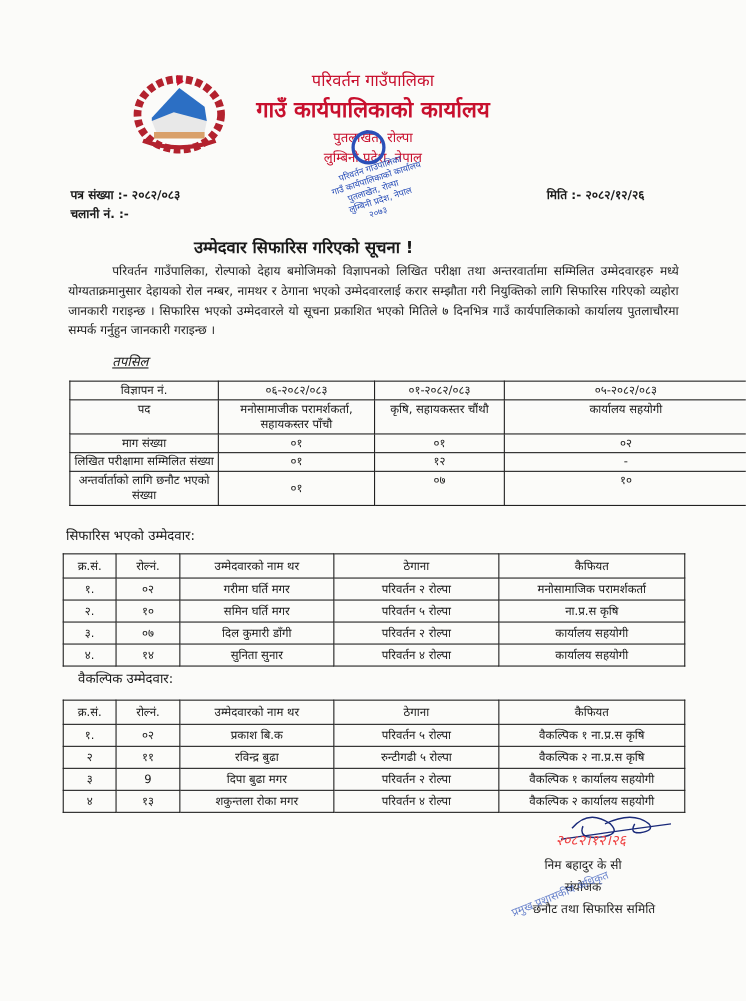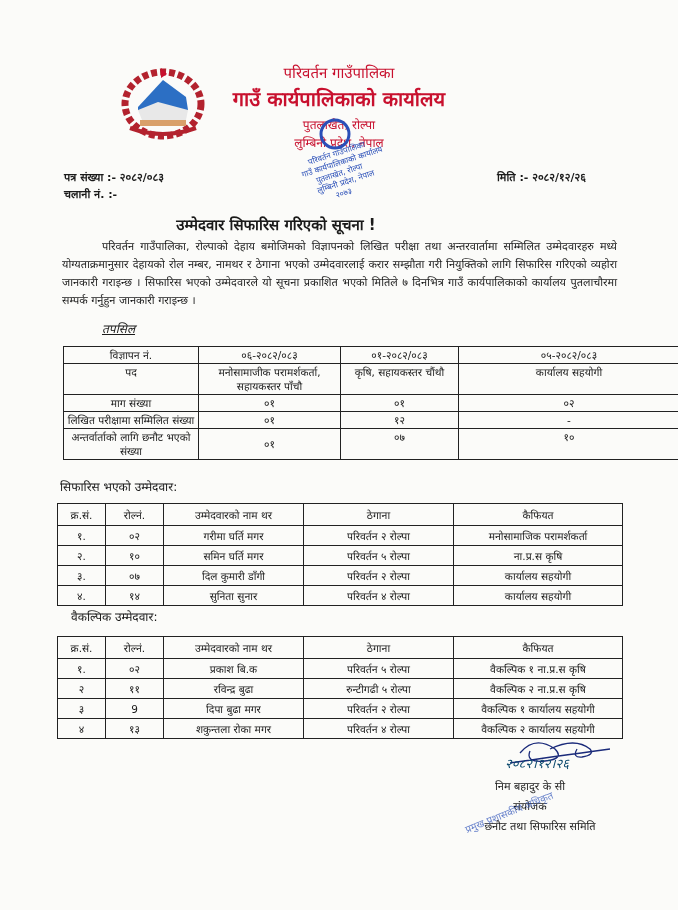--- a/index.html
+++ b/index.html
@@ -199,17 +199,17 @@
     <td>शकुन्तला रोका मगर</td>
     <td>परिवर्तन ४ रोल्पा</td>
     <td>वैकल्पिक २ कार्यालय सहयोगी</td>
   </tr>
 </tbody>
   </table>
 
 <svg class="abs" style="left:500px;top:735px;width:120px;height:40px;" viewBox="0 0 120 40">
   <path d="M20 18 q15 -18 35 -4 q10 10 -10 12 q-20 2 -15 -10 M50 14 q25 -12 40 0 q5 6 -8 8 q-10 1 -5 -8 M10 28 q40 -6 100 -14" stroke="#1a2a7a" stroke-width="1.3" fill="none"></path>
 </svg>
-<div class="abs" style="left:505px;top:754px;font-size:13px;color:#0c4a6e;font-style:italic;">२०८२।१२।२६</div>
+<div class="abs" style="left:505px;top:754px;font-size:13px;color:#ef4444;font-style:italic;">२०८२।१२।२६</div>
 <div class="abs sig" style="left:470px;top:778px;width:120px;">निम बहादुर के सी</div>
 <div class="abs sig" style="left:470px;top:798px;width:120px;text-align:center;">संयोजक</div>
 <div class="abs sig" style="left:465px;top:818px;width:150px;">छनौट तथा सिफारिस समिति</div>
 <div class="abs" style="left:468px;top:822px;font-size:10px;color:#2a4fb8;opacity:0.7;transform:rotate(-22deg);transform-origin:left bottom;">प्रमुख प्रशासकीय अधिकृत</div>
 
 </body></html>

